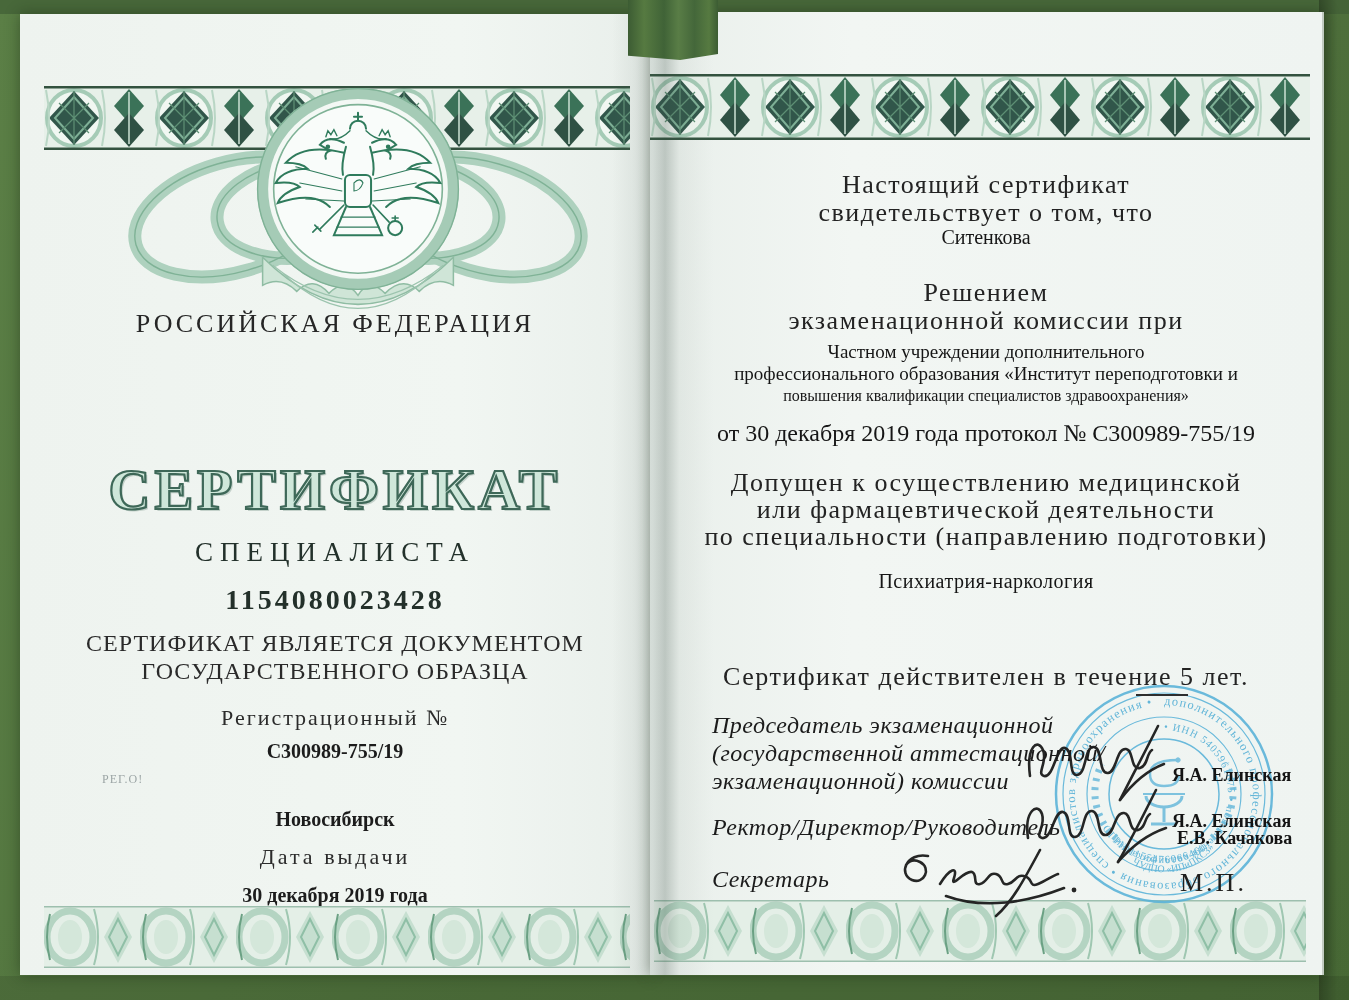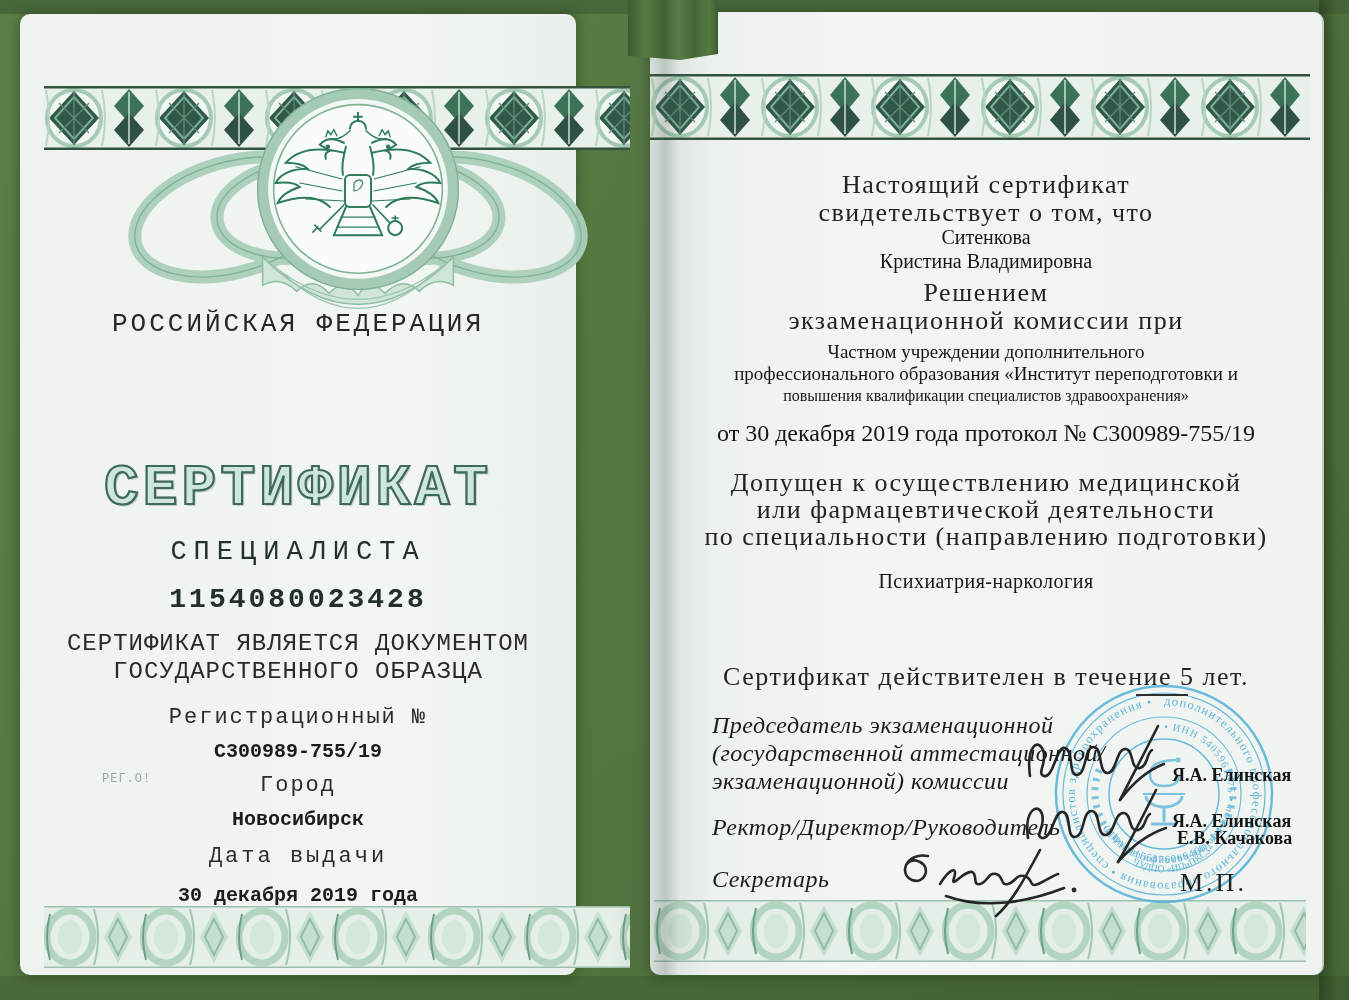--- a/index.html
+++ b/index.html
@@ -8,23 +8,22 @@
     background:linear-gradient(135deg,#5b7f46 0%,#547740 45%,#4b6e38 100%);
     font-family:"Liberation Serif","DejaVu Serif",serif;color:#222;
   }
   .abs{position:absolute;}
   .cover-top{left:0;top:0;width:100%;height:14px;background:#48683a;}
   .cover-right{right:0;top:0;width:30px;height:100%;background:linear-gradient(90deg,rgba(0,0,0,.28),rgba(0,0,0,.05) 60%);}
   .cover-bottom{left:0;bottom:0;width:100%;height:24px;background:rgba(0,0,0,.10);}
   .page{
     position:absolute;background:#f0f5f1;
     box-shadow:0 0 14px rgba(20,35,15,.45);
-    border-radius:10px;
   }
-  .page-left{left:20px;top:14px;width:556px;height:961px;background:linear-gradient(90deg,#eef3ef 0%,#f1f6f2 70%,#e9efeb 100%);font-family:Liberation Mono, monospace;}
+  .page-left{left:20px;top:14px;width:630px;height:961px;background:linear-gradient(90deg,#eef3ef 0%,#f1f6f2 70%,#e9efeb 100%);}
   .page-right{left:650px;top:12px;width:672px;height:963px;background:linear-gradient(90deg,#e9efeb 0%,#f2f6f3 30%,#eff4f1 100%);border-right:2px solid #c2ccc2;}
   .spine{left:612px;top:12px;width:102px;height:963px;pointer-events:none;z-index:5;
     background:linear-gradient(90deg,rgba(90,110,95,0) 0%,rgba(80,100,90,.14) 40%,rgba(55,75,65,.25) 52%,rgba(90,110,95,.07) 66%,rgba(90,110,95,0) 100%);}
   .ribbon{left:628px;top:0;width:90px;height:60px;z-index:6;
     background:linear-gradient(90deg,#3c5c33 0%,#567a41 18%,#406337 40%,#597d46 56%,#44673a 74%,#567a41 90%,#3c5c33 100%);
     clip-path:polygon(0 0,100% 0,100% 90%,58% 100%,0 93%);
     box-shadow:0 2px 4px rgba(0,0,0,.3);}
   .ctr{left:0;right:0;text-align:center;}
   .serif-caps{letter-spacing:2px;color:#262626;}
   .lbl{font-size:22px;letter-spacing:2px;color:#2b2b2b;}
@@ -128,21 +127,20 @@
     <div class="abs ctr cert-num" style="top:570px">1154080023428</div>
 
     <div class="abs ctr stmt" style="top:616px">СЕРТИФИКАТ ЯВЛЯЕТСЯ ДОКУМЕНТОМ</div>
     <div class="abs ctr stmt" style="top:644px">ГОСУДАРСТВЕННОГО ОБРАЗЦА</div>
 
     <div class="abs ctr lbl" style="top:691px">Регистрационный №</div>
     <div class="abs ctr val" style="top:726px">С300989-755/19</div>
 
     <div class="abs artifact" style="left:82px;top:758px">РЕГ.О!</div>
 
-    <div class="abs ctr lbl" style="top:759px">Город</div>
     <div class="abs ctr val" style="top:794px">Новосибирск</div>
 
     <div class="abs ctr lbl" style="top:830px;letter-spacing:3px">Дата выдачи</div>
     <div class="abs ctr val" style="top:870px">30 декабря 2019 года</div>
 
     <svg class="abs" style="left:24px;top:892px;width:586px;height:62px" viewBox="0 0 586 62" preserveAspectRatio="none">
       <defs>
         <pattern id="gb1" width="96" height="62" patternUnits="userSpaceOnUse">
           <rect width="96" height="62" fill="#e4efe7"></rect>
           <ellipse cx="26" cy="31" rx="23" ry="26" fill="none" stroke="#b4d4c2" stroke-width="7"></ellipse>
@@ -177,21 +175,20 @@
       </defs>
       <rect x="0" y="2" width="660" height="62" fill="url(#gt2)"></rect>
       <rect x="0" y="0" width="660" height="2.5" fill="#33523f"></rect>
       <rect x="0" y="63.5" width="660" height="2.5" fill="#33523f"></rect>
     </svg>
 
     <div class="abs ctr rp-t z3" style="top:158px">Настоящий сертификат</div>
     <div class="abs ctr rp-t z3" style="top:186px">свидетельствует о том, что</div>
 
     <div class="abs ctr rp-b z3" style="top:214px;font-size:20px">Ситенкова</div>
-    <div class="abs ctr rp-b z3" style="top:238px;font-size:20px">Кристина Владимировна</div>
 
     <div class="abs ctr rp-t z3" style="top:266px">Решением</div>
     <div class="abs ctr rp-t z3" style="top:294px">экзаменационной комиссии при</div>
 
     <div class="abs ctr rp-b z3" style="top:328px;font-size:19px;line-height:23px">Частном учреждении дополнительного</div>
     <div class="abs ctr rp-b z3" style="top:351px;font-size:19px">профессионального образования «Институт переподготовки и</div>
     <div class="abs ctr rp-b z3" style="top:375px;font-size:16px">повышения квалификации специалистов здравоохранения»</div>
 
     <div class="abs ctr rp-b z3" style="top:408px;font-size:24px">от 30 декабря 2019 года протокол № С300989-755/19</div>
 

